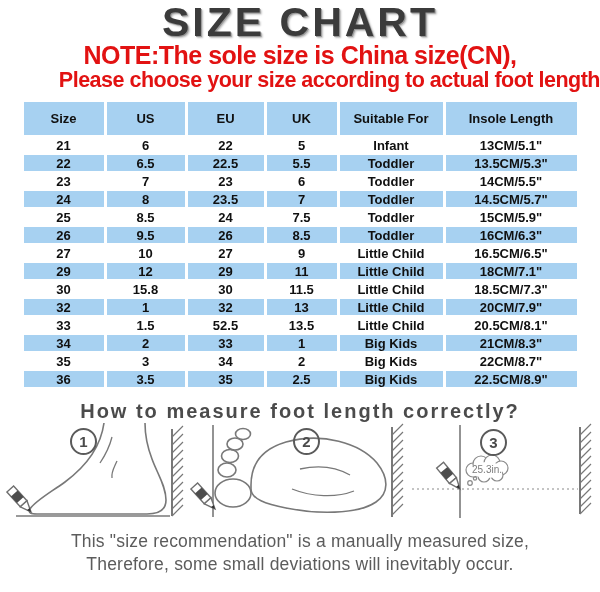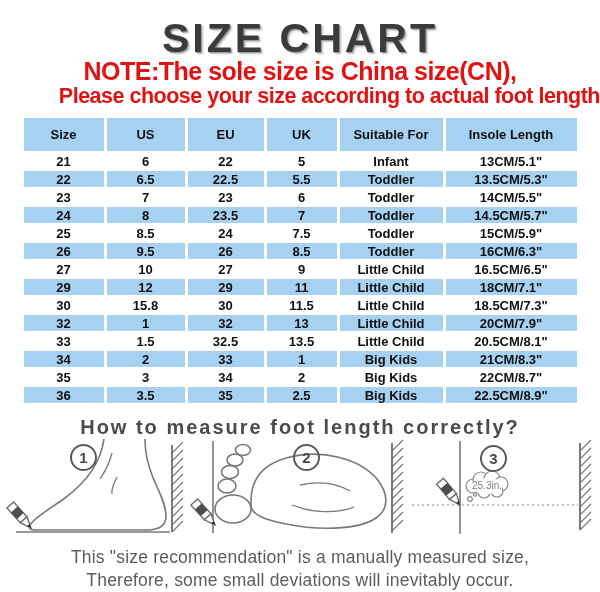--- a/index.html
+++ b/index.html
@@ -7,21 +7,21 @@
     width:600px;height:592px;overflow:hidden;background:#ffffff;
     font-family:"Liberation Sans", sans-serif;
     -webkit-font-smoothing:antialiased;
   }
   .page-title{
     text-align:center;
     font-size:41px;font-weight:bold;letter-spacing:3px;
     color:#3b3b3b;
     text-shadow:1px 1px 0 #9a9a9a, 2px 2px 2px #bdbdbd;
     line-height:42px;
-    padding-top:17px;
+    padding-top:1px;
   }
   .note-line1{
     text-align:center;color:var(--note-red,#e21212);
     font-weight:bold;font-size:25px;line-height:25px;letter-spacing:-0.5px;
   }
   .note-line2{
     text-align:right;color:var(--note-red,#e21212);
     font-weight:bold;font-size:21.5px;line-height:24px;letter-spacing:-0.5px;
   }
   table.size-table{
@@ -159,21 +159,21 @@
         <td>32</td>
         <td>1</td>
         <td>32</td>
         <td>13</td>
         <td>Little Child</td>
         <td>20CM/7.9"</td>
       </tr>
       <tr>
         <td>33</td>
         <td>1.5</td>
-        <td>32.5</td>
+        <td>52.5</td>
         <td>13.5</td>
         <td>Little Child</td>
         <td>20.5CM/8.1"</td>
       </tr>
       <tr>
         <td>34</td>
         <td>2</td>
         <td>33</td>
         <td>1</td>
         <td>Big Kids</td>

